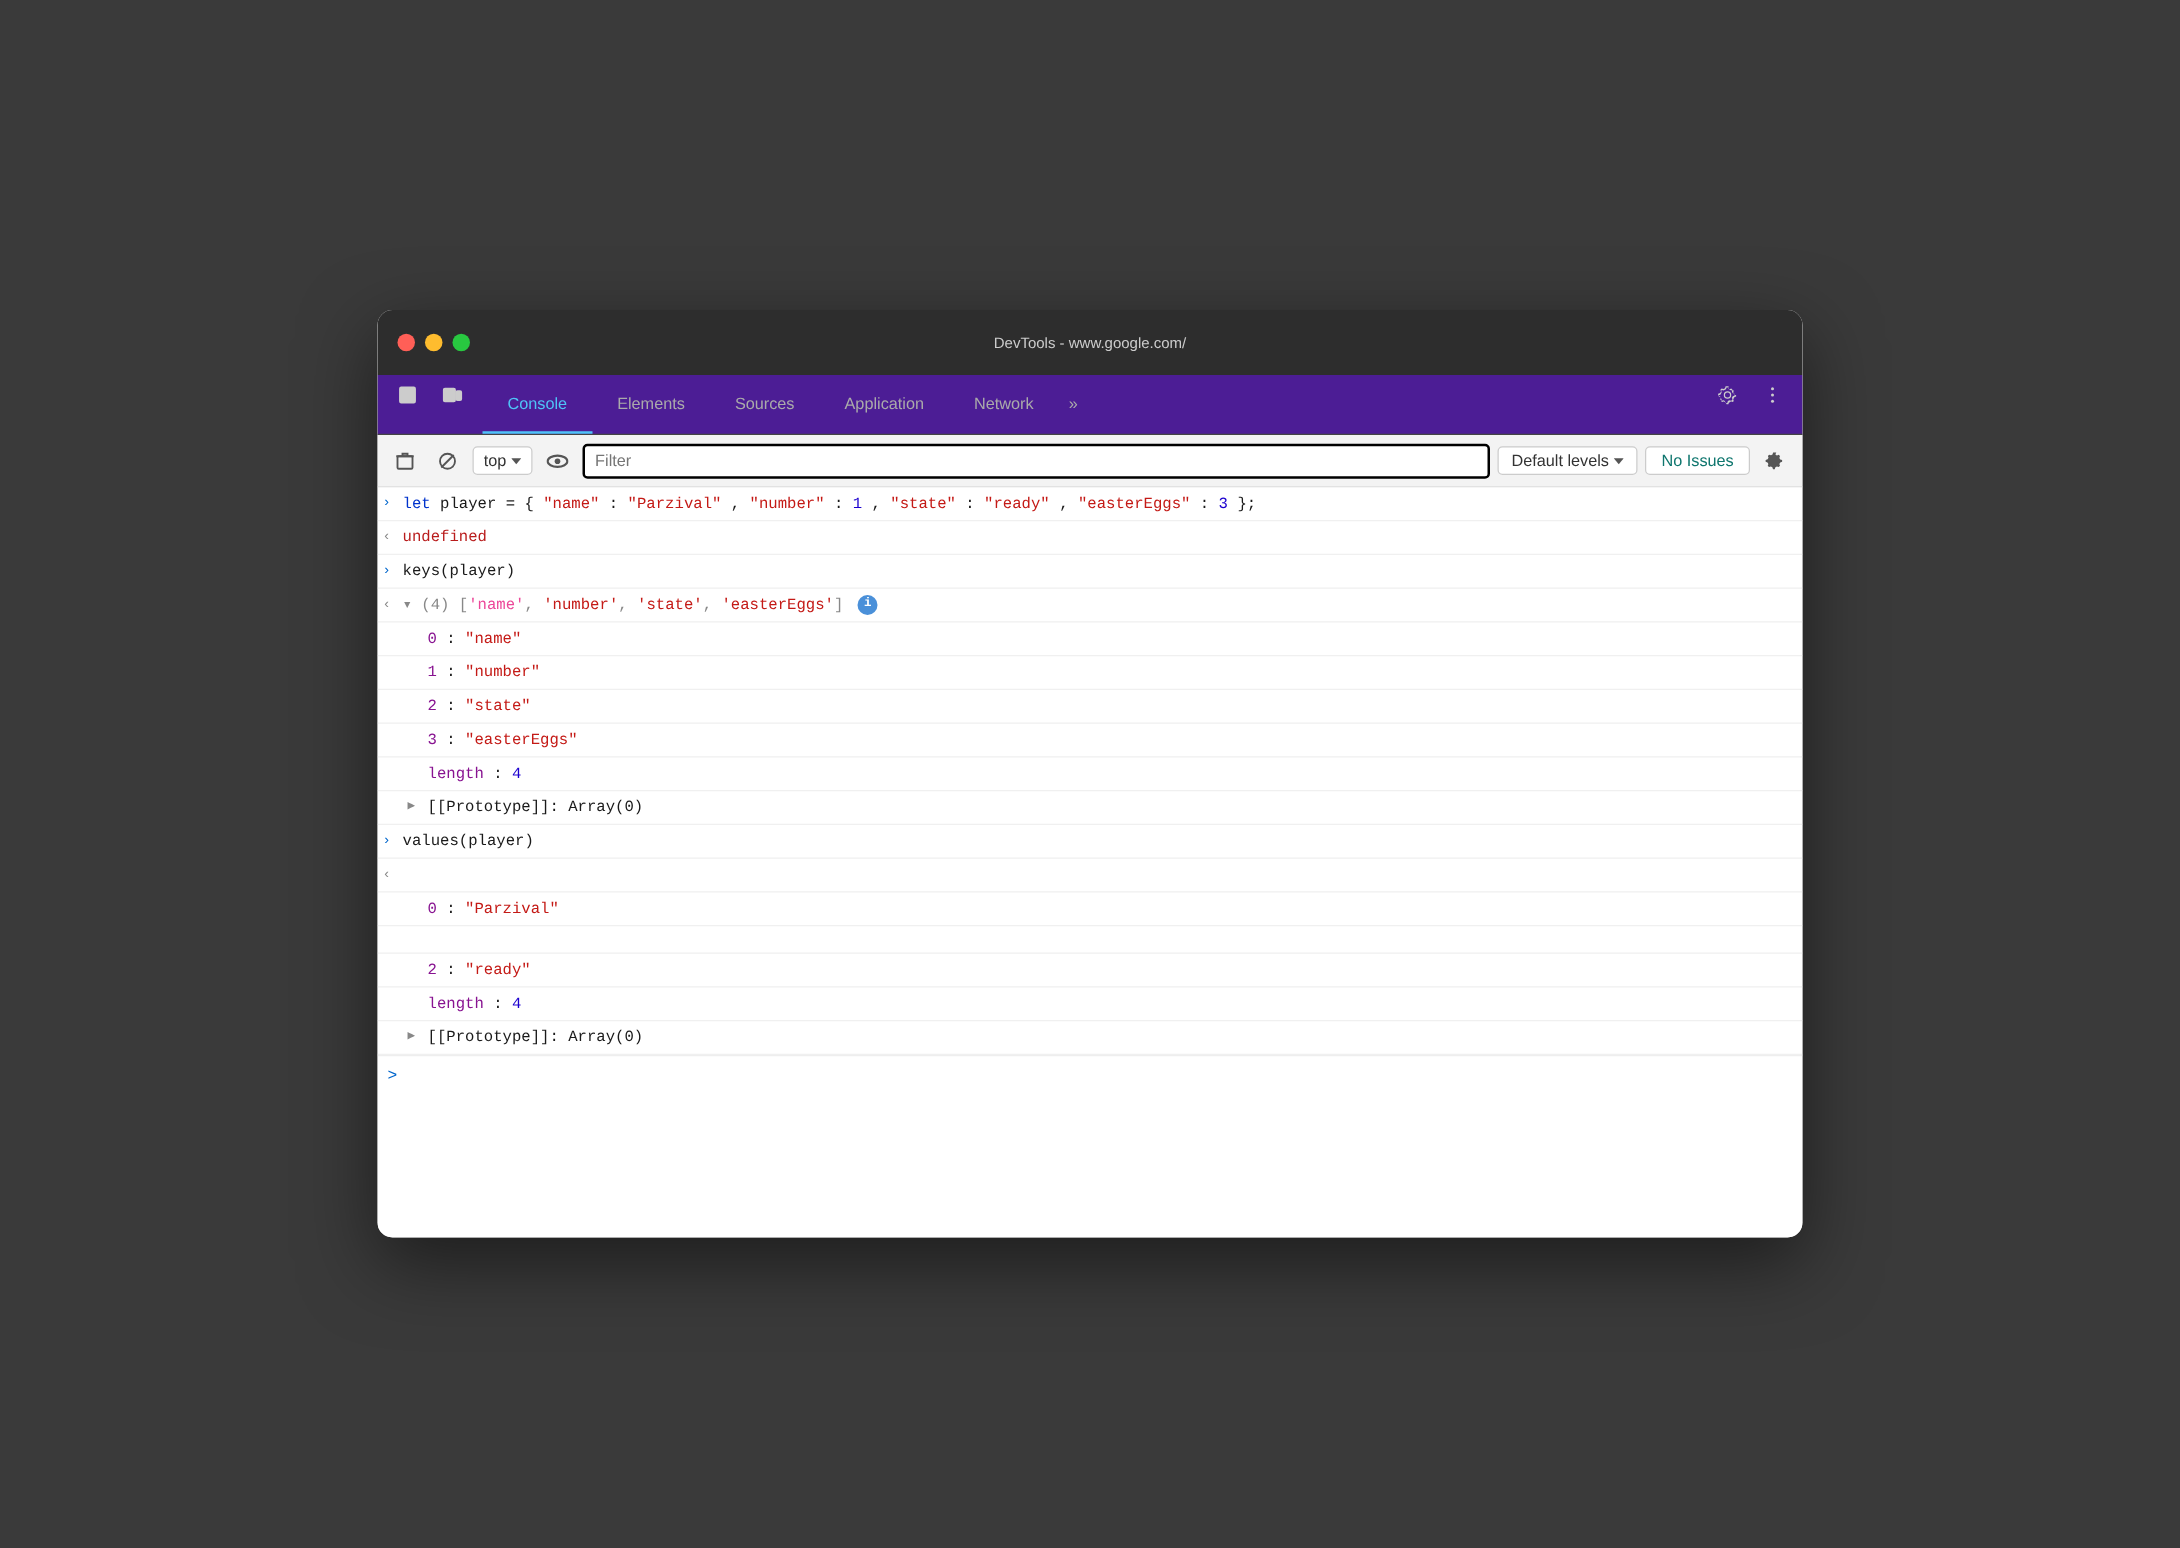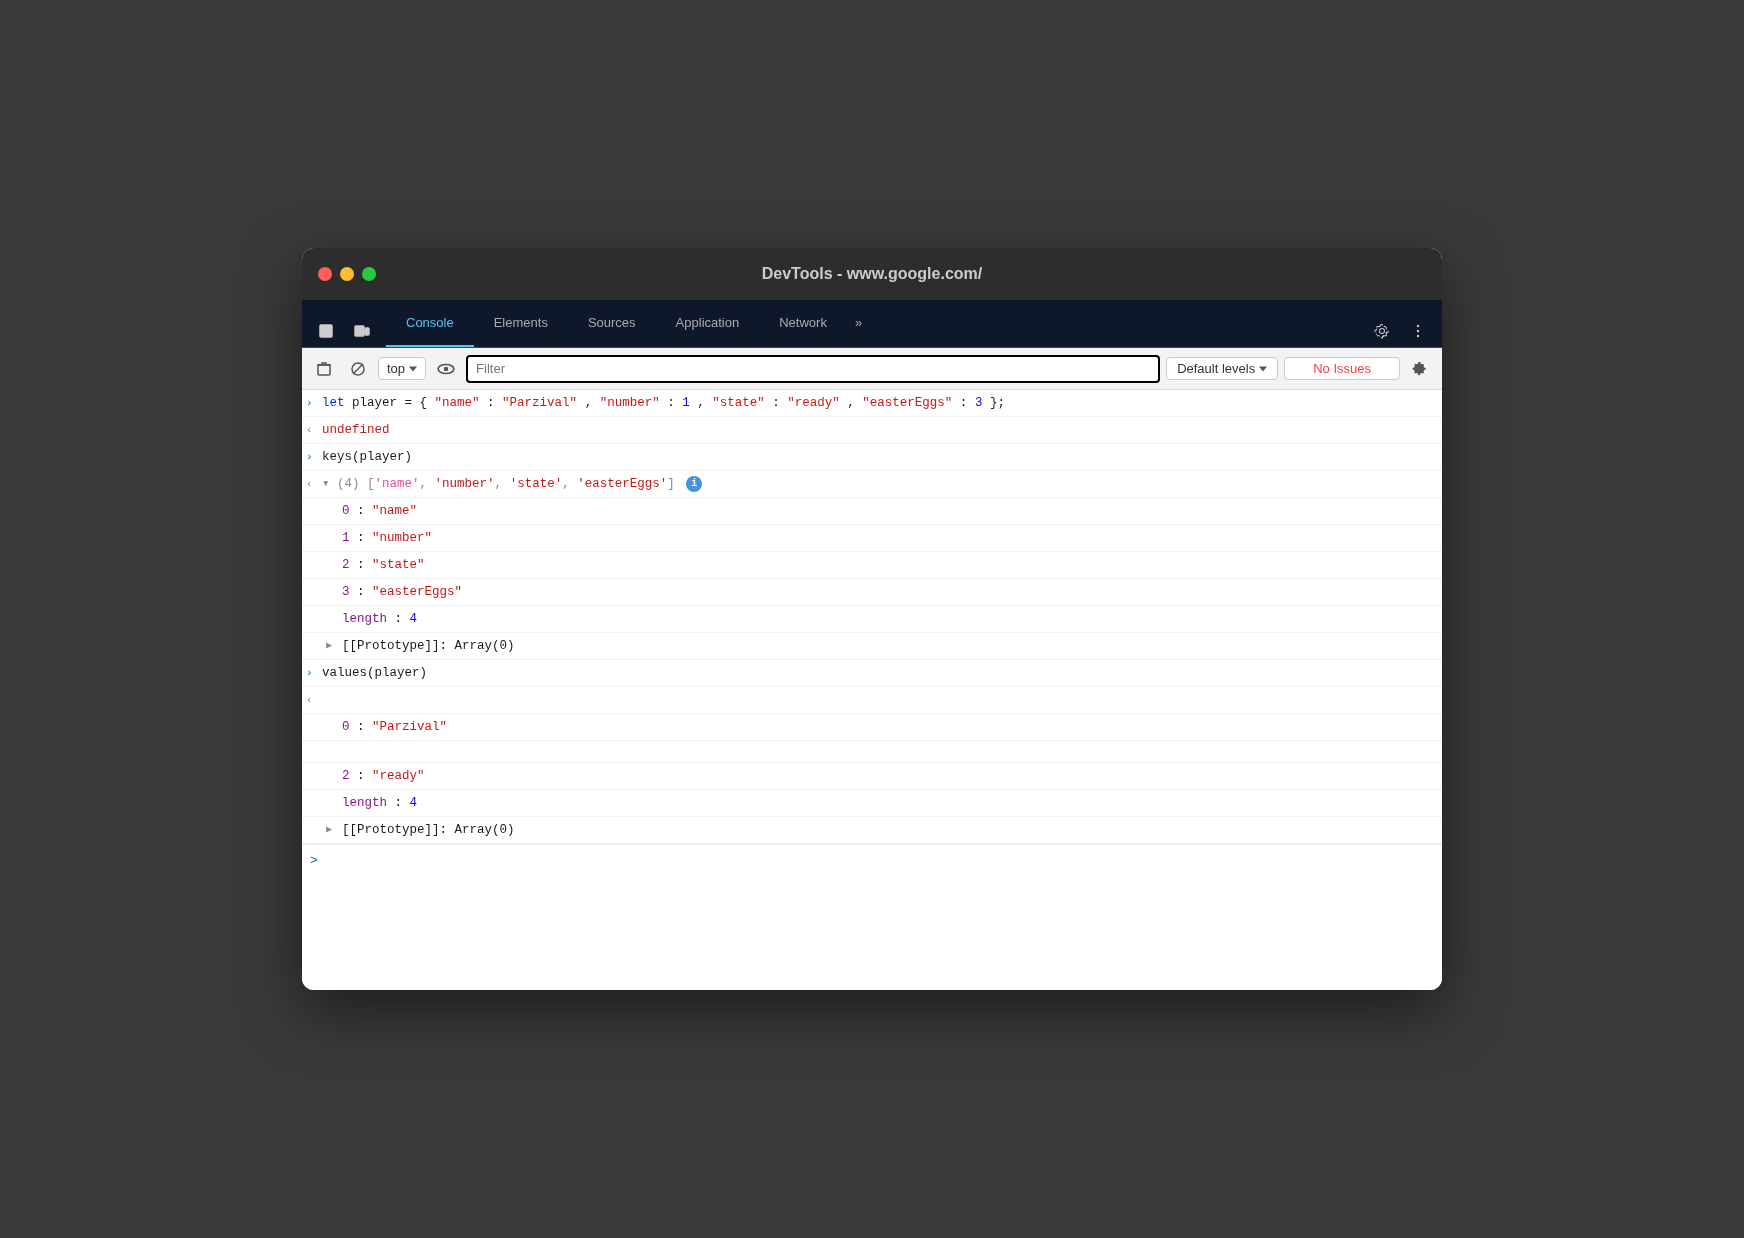--- a/index.html
+++ b/index.html
@@ -41,30 +41,30 @@
       border-radius: 50%;
     }
     .tl-close { background: #ff5f57; }
     .tl-min { background: #febc2e; }
     .tl-max { background: #28c840; }
     .title-bar-title {
       position: absolute;
       left: 50%;
       transform: translateX(-50%);
       color: #cccccc;
-      font-size: 16px;
-      font-weight: 700;
+      font-size: 12px;
+      font-weight: 400;
     }
 
     
     .tab-bar {
-      background: #0f172a;
+      background: #4c1d95;
       border-bottom: 1px solid #444;
       display: flex;
-      align-items: flex-end;
+      align-items: flex-start;
       height: 48px;
       padding: 0 8px;
     }
     .tab-bar-icons {
       display: flex;
       align-items: center;
       gap: 4px;
       margin-right: 8px;
     }
     .tab-icon-btn {
@@ -186,27 +186,27 @@
       border: 1px solid #ccc;
       border-radius: 4px;
       background: white;
       cursor: pointer;
       font-size: 13px;
       color: #333;
       white-space: nowrap;
     }
 
     .no-issues-btn {
-      padding: 3px 28px;
+      padding: 3px 12px;
       border: 1px solid #ccc;
       border-radius: 4px;
       background: white;
       cursor: pointer;
       font-size: 13px;
-      color: #ef4444;
+      color: #0f766e;
       white-space: nowrap;
     }
 
     .settings-btn {
       width: 28px;
       height: 28px;
       display: flex;
       align-items: center;
       justify-content: center;
       border-radius: 4px;

